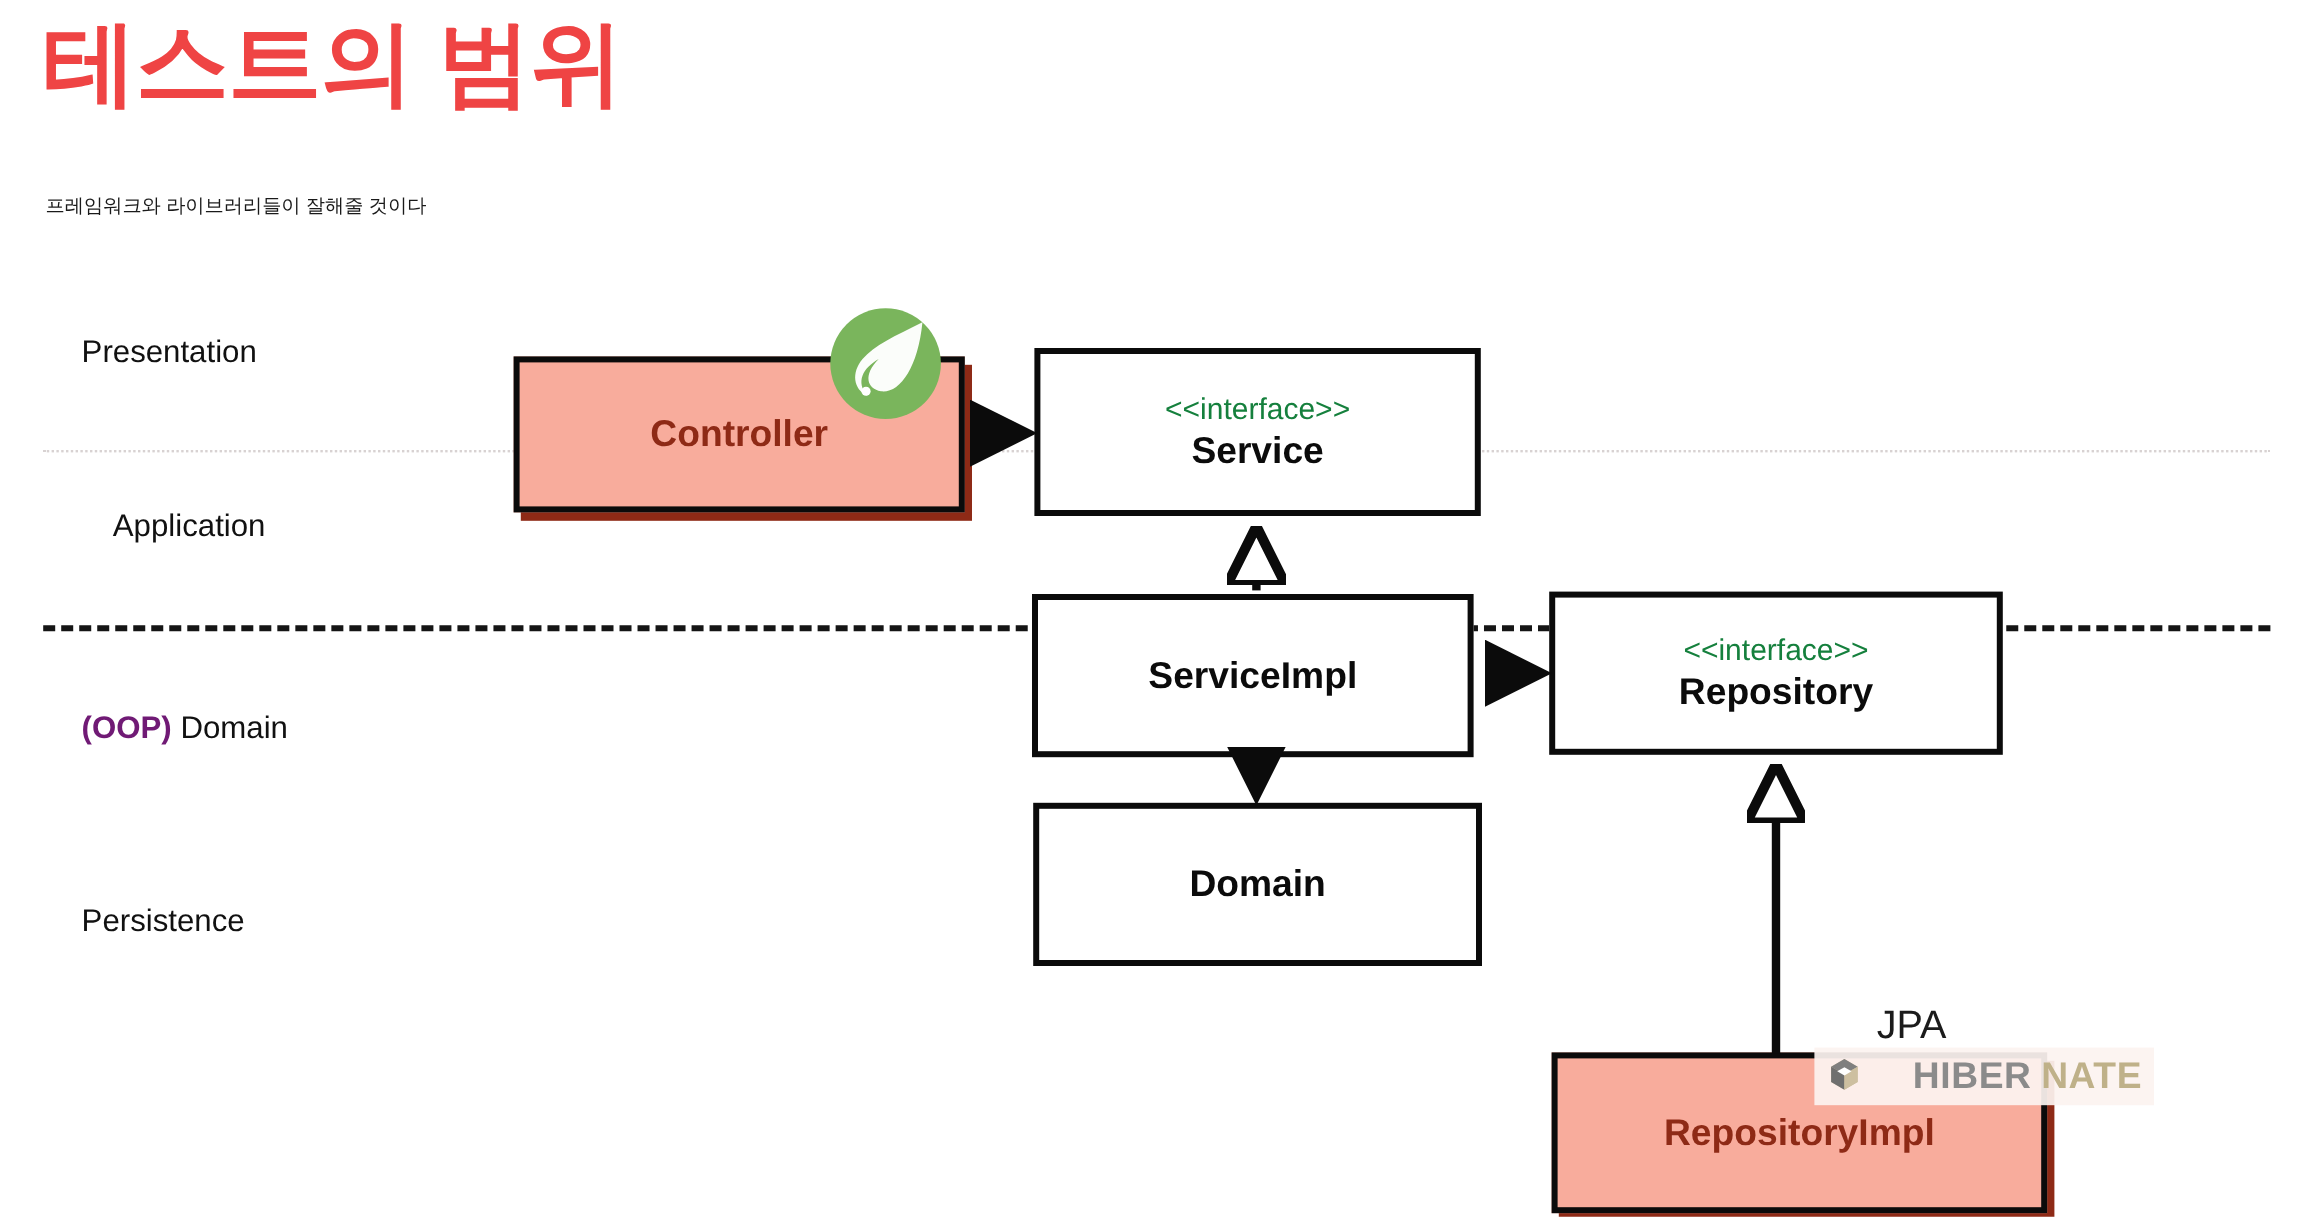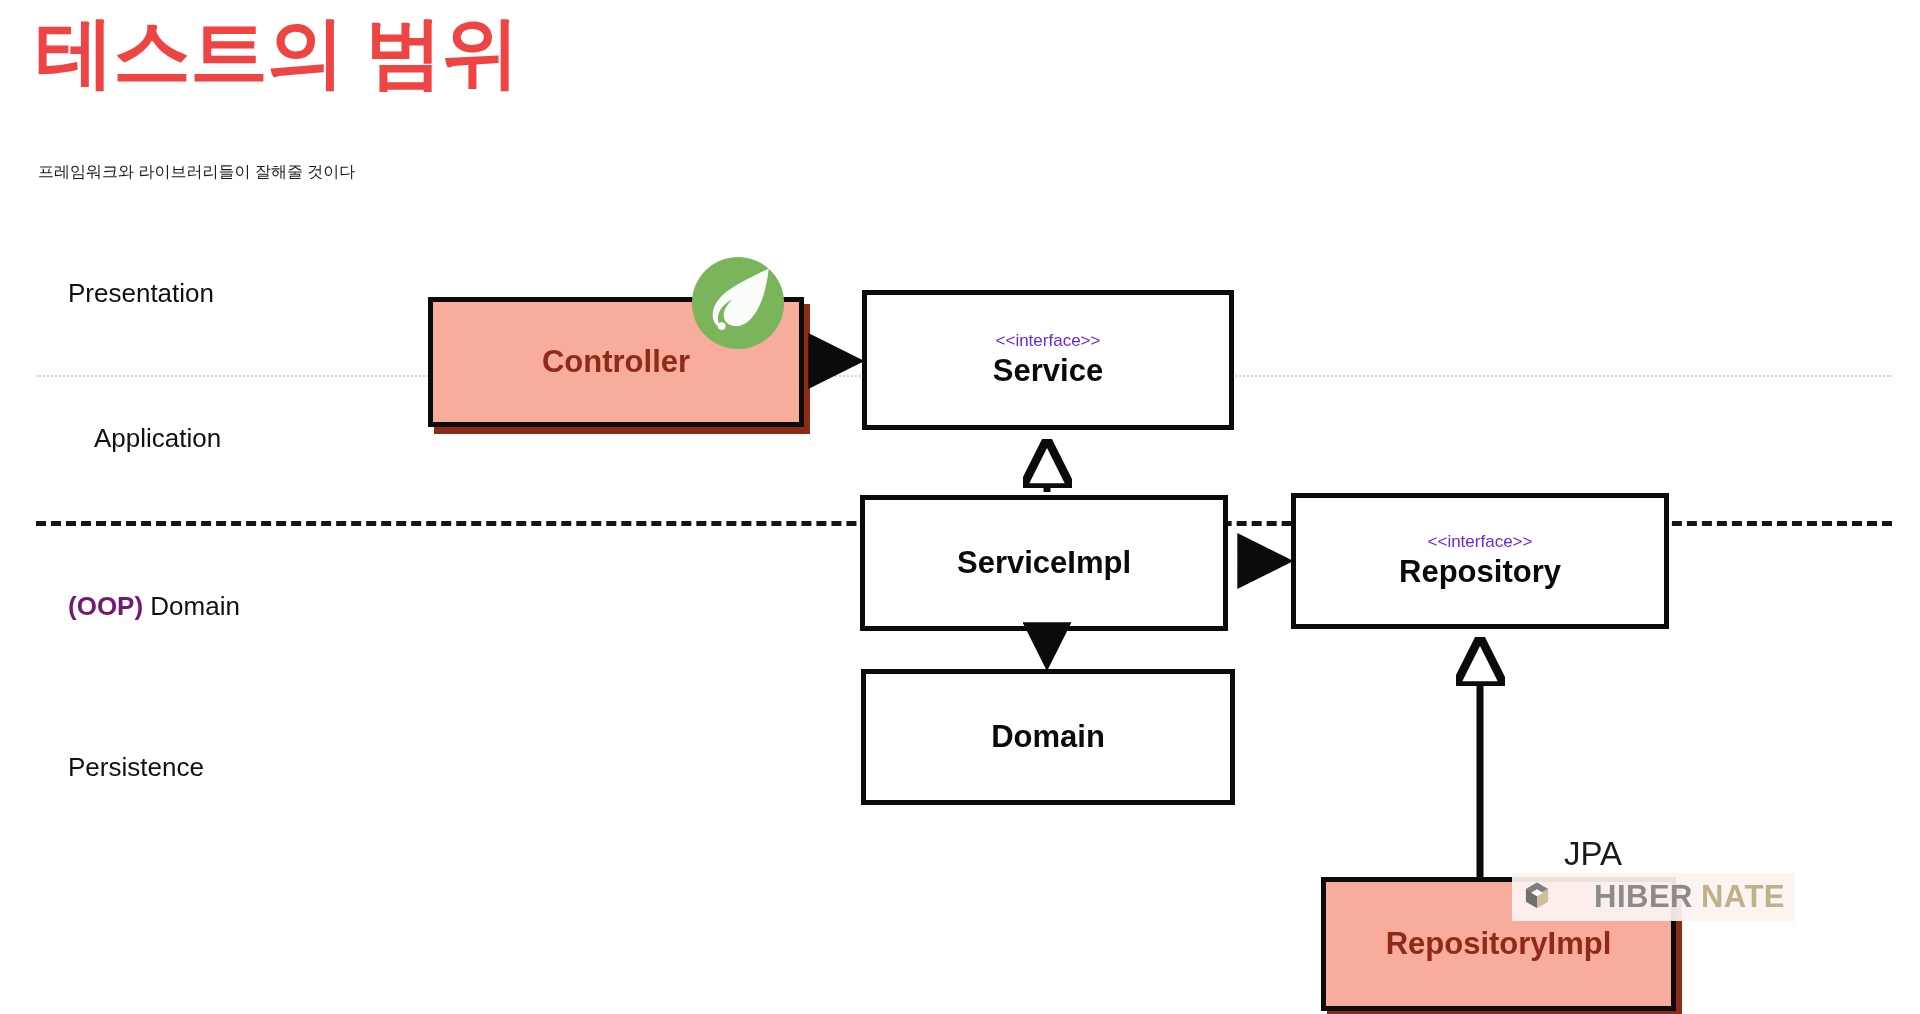--- a/index.html
+++ b/index.html
@@ -41,21 +41,21 @@
   
   .box {
     position: absolute;
     border: 5px solid #0b0b0b;
     background: #ffffff;
     display: flex; flex-direction: column;
     align-items: center; justify-content: center;
     text-align: center;
   }
   .box .stereo {
-    font-size: 17px; font-weight: 400; color: #6d28d9;
+    font-size: 25px; font-weight: 400; color: #15803d;
     line-height: 1.15; margin-bottom: 2px;
   }
   .box .bname {
     font-size: 31px; font-weight: 700; color: #0b0b0b; line-height: 1.15;
   }
   .box.highlight {
     background: #f8ac9c;
     border-color: #0b0b0b;
     box-shadow: 6px 7px 0 0 #8e2a16;
   }
@@ -115,21 +115,21 @@
 
   <div class="box" style="left:1291px; top:493px; width:378px; height:136px;">
     <div class="stereo">&lt;&lt;interface&gt;&gt;</div>
     <div class="bname">Repository</div>
   </div>
 
   <div class="box" style="left:861px; top:669px; width:374px; height:136px;">
     <div class="bname">Domain</div>
   </div>
 
-  <div class="box highlight" style="left:1321px; top:877px; width:355px; height:134px;">
+  <div class="box highlight" style="left:1293px; top:877px; width:413px; height:134px;">
     <div class="bname">RepositoryImpl</div>
   </div>
 
   <svg id="wires" viewBox="0 0 1920 1014">
     <defs>
       <marker id="mFilled" viewBox="0 0 12 12" refX="10" refY="6" markerWidth="7" markerHeight="7" orient="auto-start-reverse">
         <path d="M0,0 L12,6 L0,12 z" fill="#0b0b0b"></path>
       </marker>
       <marker id="mHollow" viewBox="0 0 14 14" refX="13" refY="7" markerWidth="7" markerHeight="7" orient="auto-start-reverse">
         <path d="M0,0 L14,7 L0,14 z" fill="#ffffff" stroke="#0b0b0b" stroke-width="2.4"></path>

